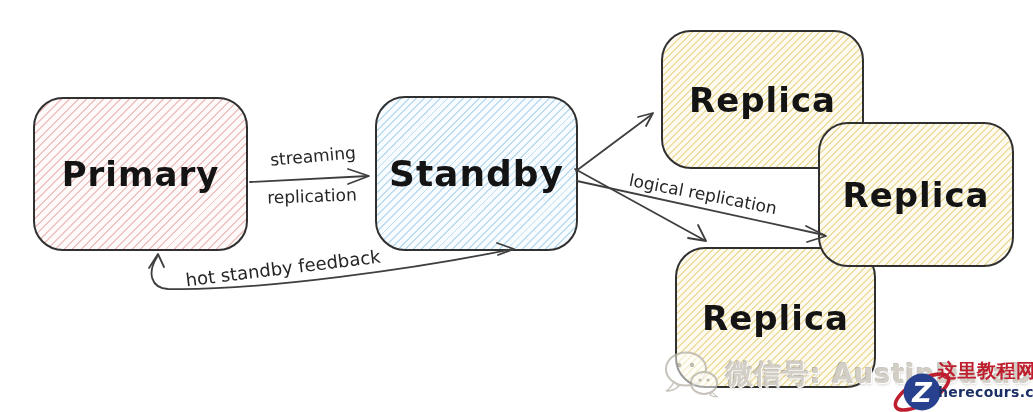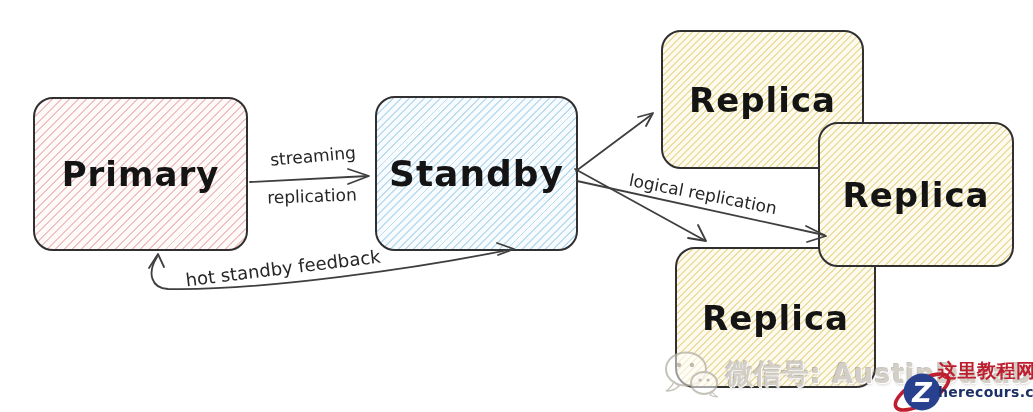--- a/index.html
+++ b/index.html
@@ -2,21 +2,21 @@
 <html style="--stroke: #3f3f3f; --primary_hatch: #f0c3c3; --standby_hatch: #bcdcf0; --replica_hatch: #eedda0; --logo_red: #bf1e2e; --logo_navy: #27418e;"><head>
 <meta charset="utf-8">
 <style>
   html,body{margin:0;padding:0;background:#ffffff;}
   .canvas{
     position:relative;width:1033px;height:412px;background:#ffffff;overflow:hidden;
     font-family:"DejaVu Sans","Liberation Sans",sans-serif;color:#1f1f1f;
   }
   
   .node{
-    position:absolute;border:2.2px solid #303030;border-radius:20px;
+    position:absolute;border:2.2px solid #303030;border-radius:30px;
     display:flex;align-items:center;justify-content:center;
     font-weight:600;letter-spacing:1px;color:#141414;
     box-sizing:border-box;
   }
   .node-primary{
     left:33px;top:97px;width:215px;height:154px;font-size:34px;
     background:#fffafa repeating-linear-gradient(135deg,var(--primary_hatch,#f0c3c3) 0 1.4px,transparent 1.4px 6px);
     z-index:1;
   }
   .node-standby{

